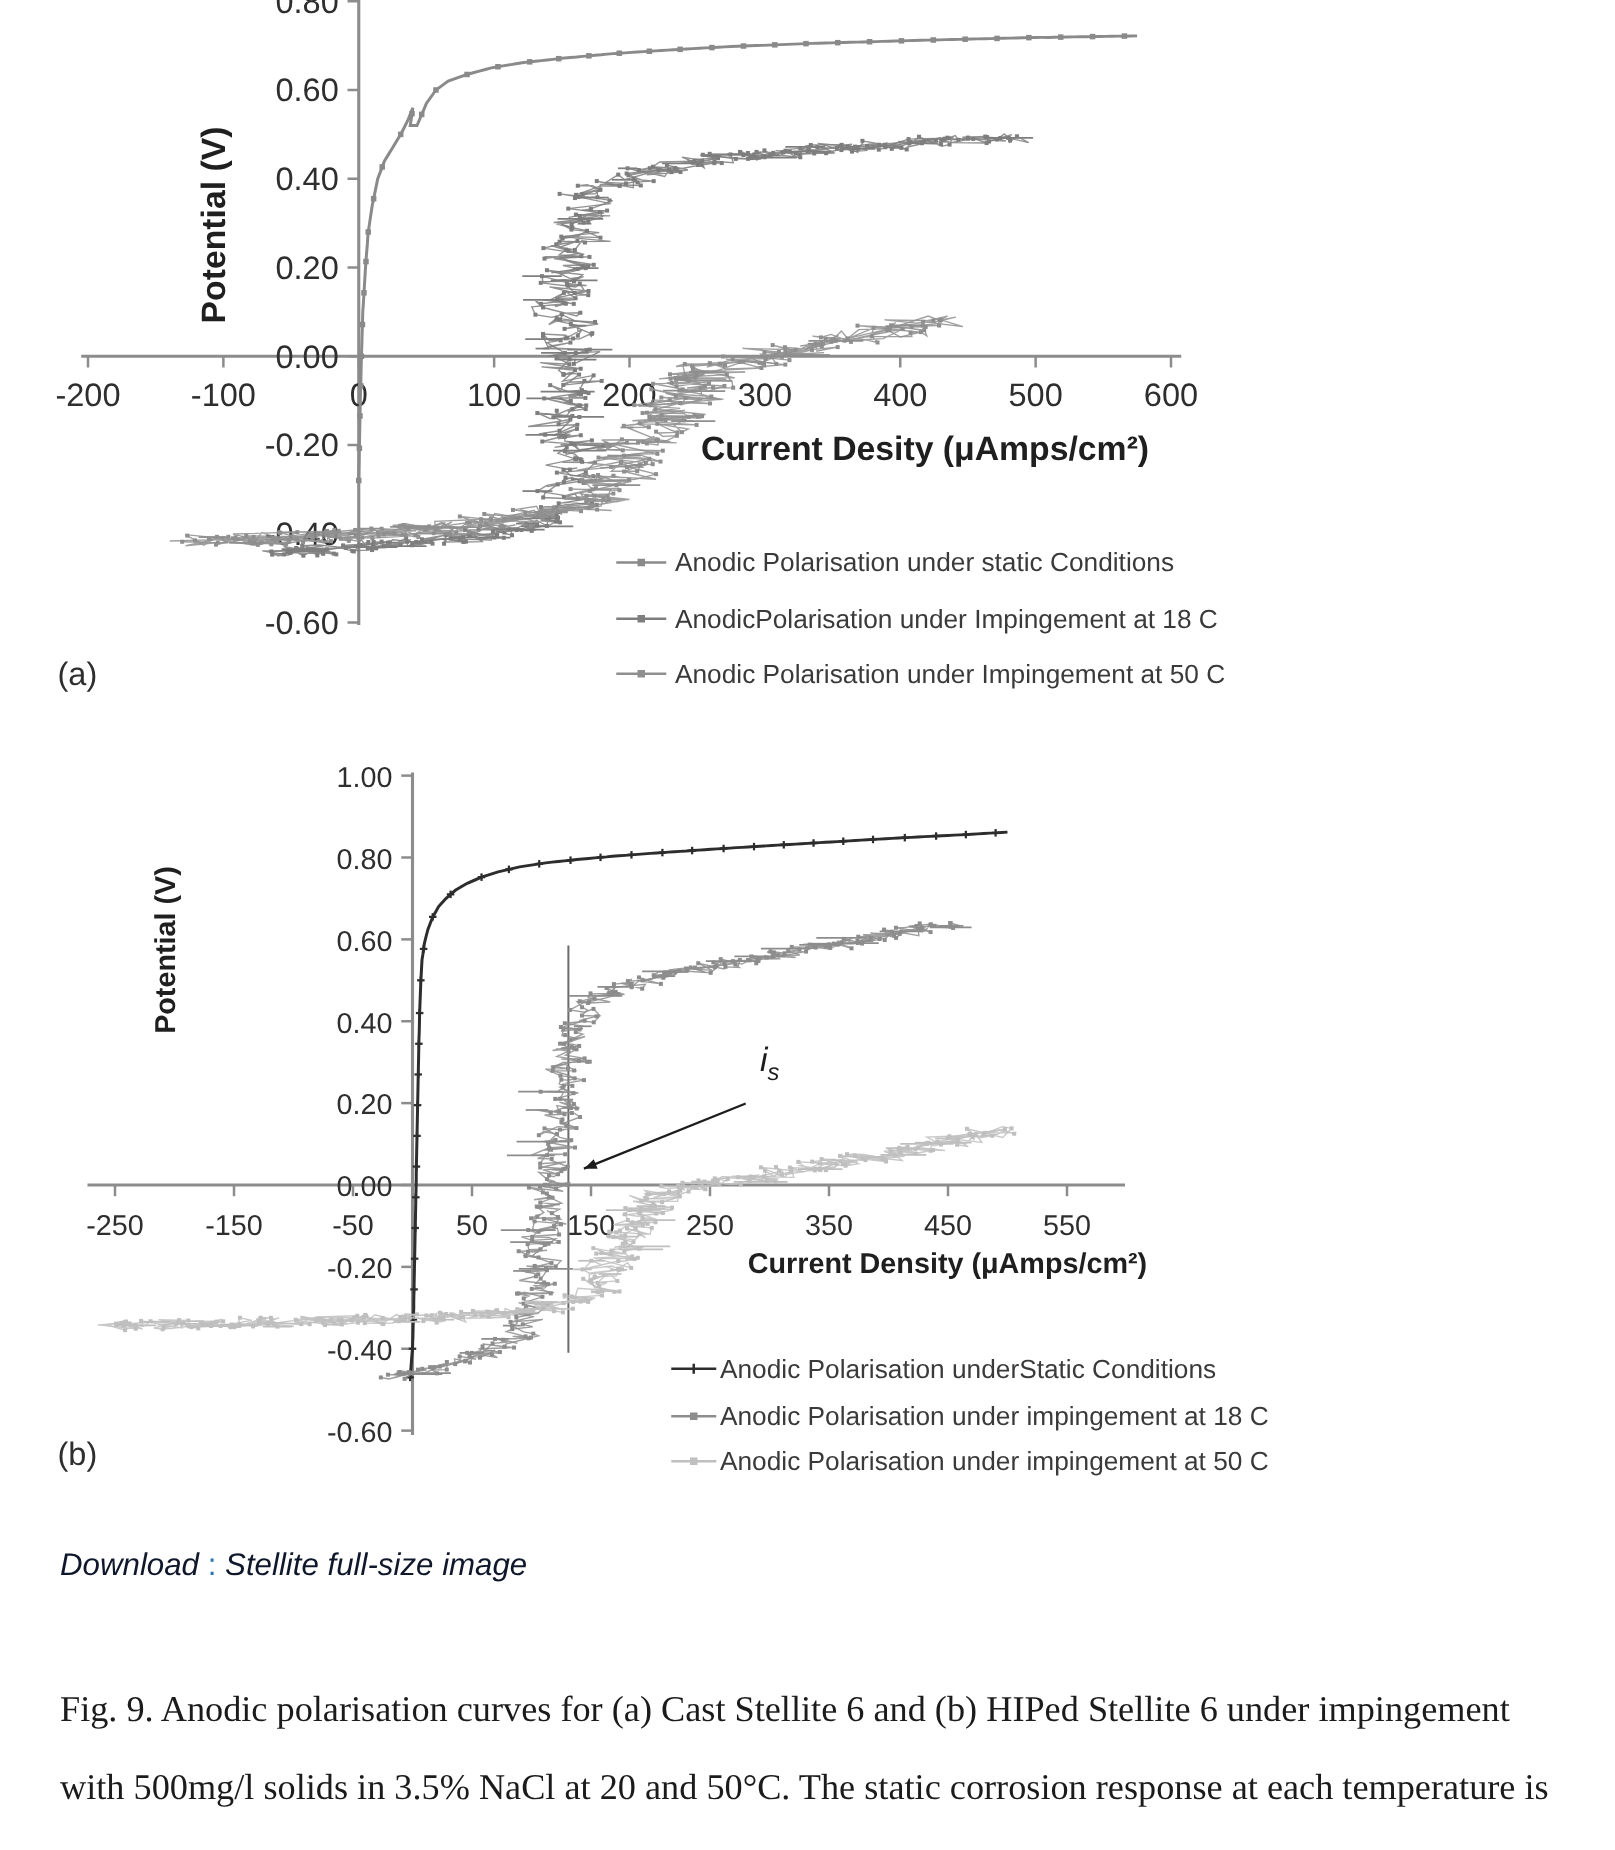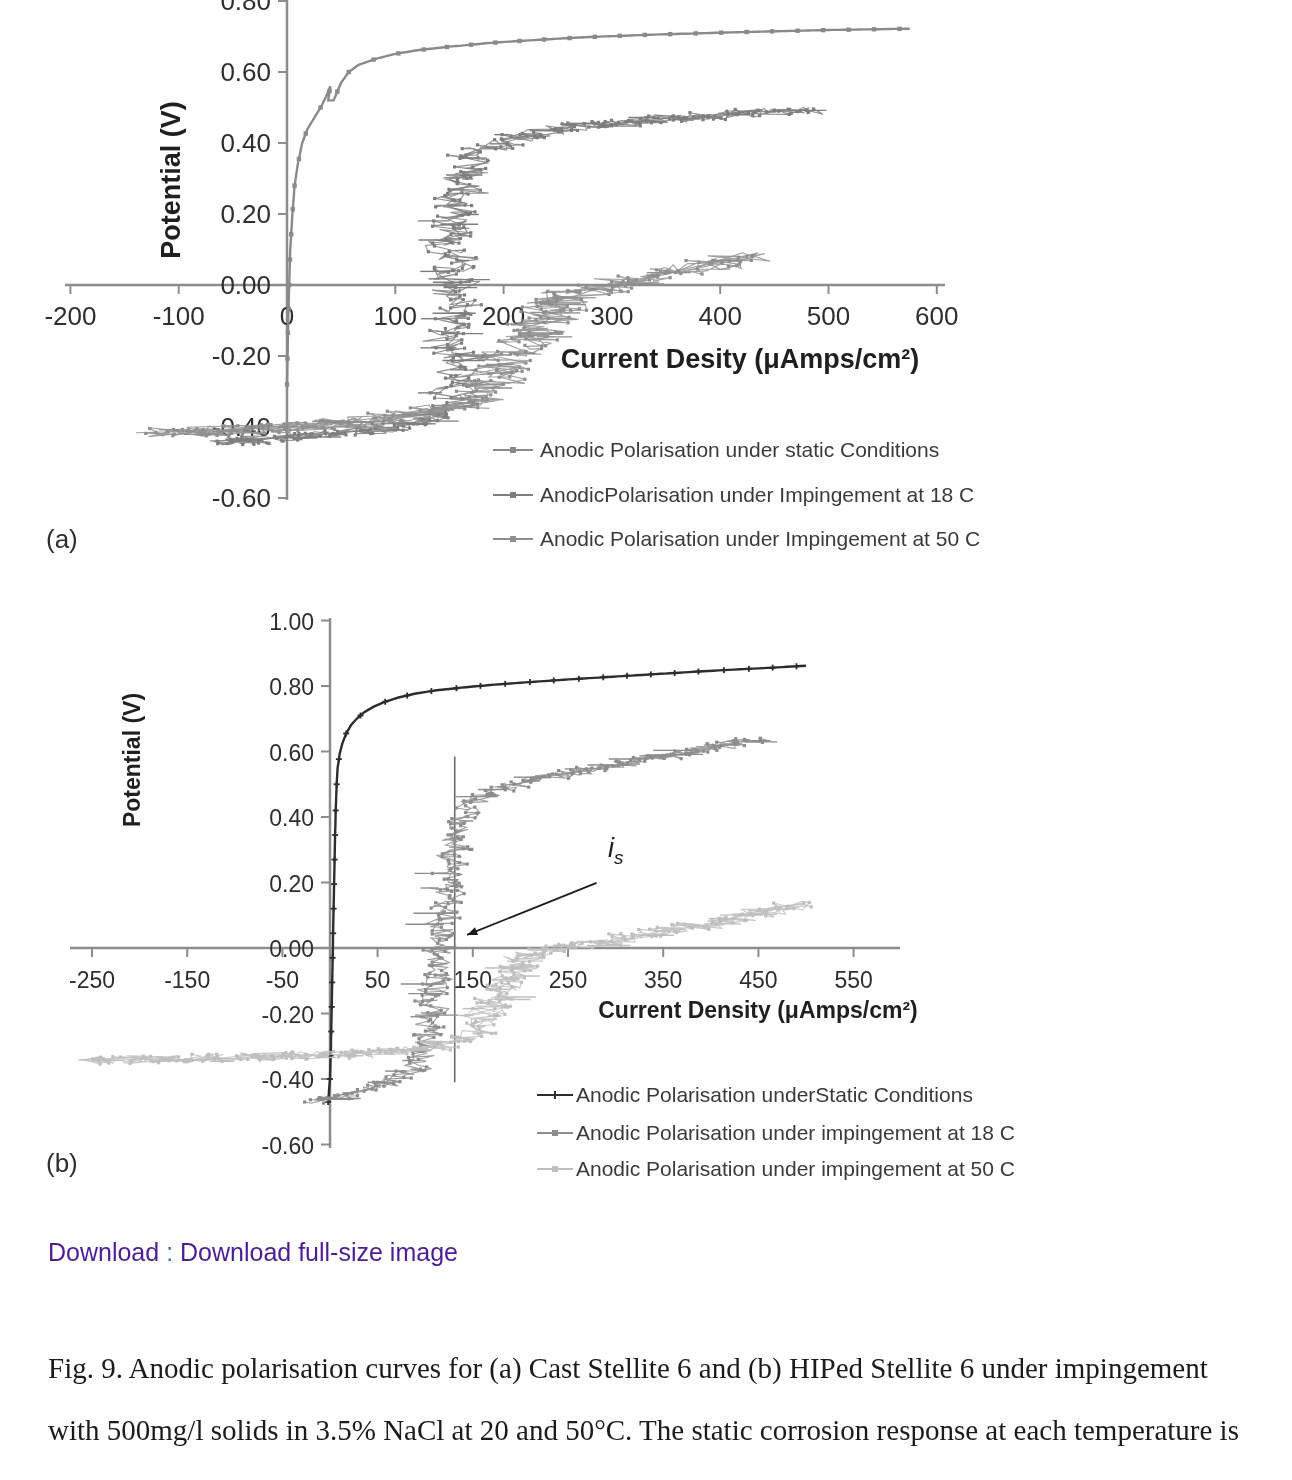--- a/index.html
+++ b/index.html
@@ -2,21 +2,21 @@
 <html><head>
 <meta charset="utf-8">
 <style>
   html,body{margin:0;padding:0;background:#ffffff;}
   .page{position:relative;width:1292px;height:1480px;background:#ffffff;overflow:hidden;
         font-family:"Liberation Sans",sans-serif;}
   #chart-a{position:absolute;left:0;top:0;}
   #chart-b{position:absolute;left:0;top:585px;}
   .download-row{position:absolute;left:48px;top:1238px;font-size:25px;color:#2679b2;
         font-family:"Liberation Sans",sans-serif;}
-  .download-row a{color:#4c1d95;text-decoration:none;cursor:pointer;}
+  .download-row a{color:#0f172a;text-decoration:none;cursor:pointer;font-style:italic;}
   .caption{position:absolute;left:48px;top:1308px;width:1210px;
         font-family:"Liberation Serif",serif;font-size:29px;line-height:62px;color:#1b1b1b;}
   svg text{font-family:"Liberation Sans",sans-serif;}
 </style>
 </head>
 <body>
 
 <div class="page">
   <svg id="chart-a" width="1292" height="575" viewBox="0 0 1292 575">
       <g>
@@ -1583,17 +1583,17 @@
         <rect x="552" y="581" width="6" height="6" fill="#bfbfbf"></rect>
         <text x="576" y="591" font-size="21" fill="#3a3a3a">Anodic Polarisation under impingement at 50 C</text>
       </g>
       <text x="607.9839999999999" y="271.955" font-size="27" font-style="italic" font-family="Liberation Serif, serif" fill="#1c1c1c"><tspan>i</tspan><tspan dy="7" font-size="19">s</tspan></text>
       <line x1="596.56" y1="297.8275" x2="467.08799999999997" y2="349.9" stroke="#1c1c1c" stroke-width="1.8"></line>
       <polygon points="467.1,349.9 475.0,342.3 478.1,349.9" fill="#1c1c1c"></polygon>
       <text x="46" y="587" font-size="26" fill="#2e2e2e">(b)</text>
     </svg>
 
   <div class="download-row">
-    <a>Download</a><span> : </span><a>Download full-size image</a>
+    <a>Download</a><span> : </span><a>Stellite full-size image</a>
   </div>
 
   <p class="caption">Fig. 9. Anodic polarisation curves for (a) Cast Stellite 6 and (b) HIPed Stellite 6 under impingement with 500mg/l solids in 3.5% NaCl at 20 and 50°C. The static corrosion response at each temperature is included for comparison.</p>
 </div>
 
 </body></html>

